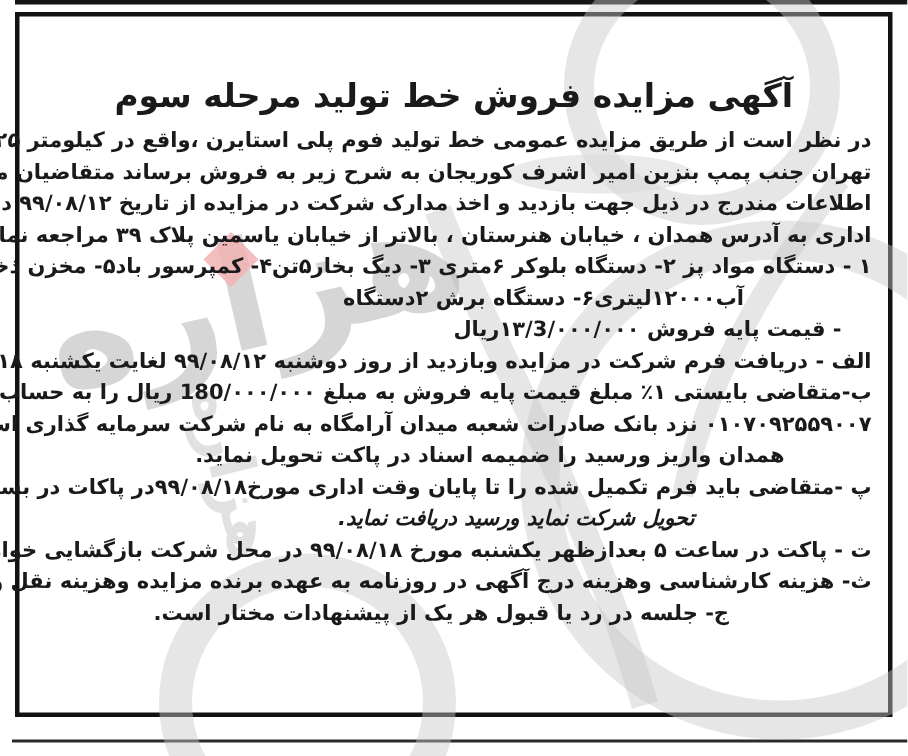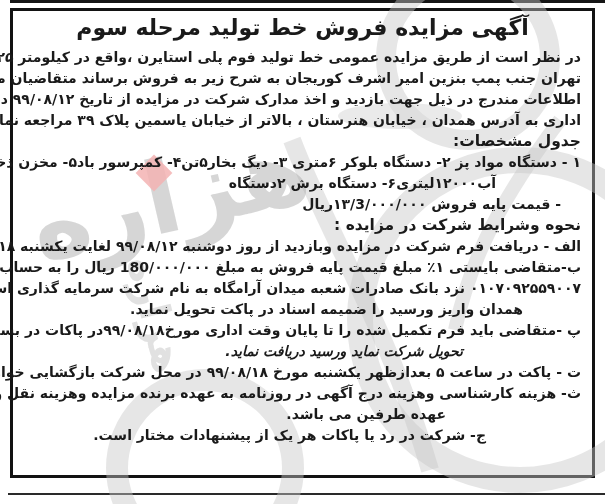--- a/index.html
+++ b/index.html
@@ -60,20 +60,21 @@
     font-weight:bold;
     font-size:14px;
     line-height:21px;
   }
   .ad-title{
     text-align:center;
     font-size:22px;
     line-height:32px;
     margin-bottom:3px;
     white-space:nowrap;
+    margin-top:37px;
   }
   .ln{
     text-align:right;
     white-space:nowrap;
     overflow:visible;
   }
   .h{font-size:15.5px;}
   .pr20{padding-right:20px;}
   .pr60{padding-right:58px;}
   .pr85{padding-right:85px;}
@@ -105,28 +106,25 @@
 </div>
 
 <div class="ad-box"></div>
 
 <div class="text-layer">
   <div class="ad-title">آگهی مزایده  فروش خط تولید مرحله سوم</div>
   <div class="ln">در نظر است از طریق مزایده عمومی خط تولید فوم پلی استایرن ،واقع در کیلومتر ۲۵ جاده همدان</div>
   <div class="ln">تهران جنب پمپ بنزین امیر اشرف کوریجان به شرح زیر به فروش برساند متقاضیان می توانند طبق</div>
   <div class="ln">اطلاعات مندرج در ذیل جهت بازدید و اخذ مدارک شرکت در مزایده از تاریخ ۹۹/۰۸/۱۲ در ساعات</div>
   <div class="ln">اداری به آدرس همدان ، خیابان هنرستان ، بالاتر از خیابان یاسمین پلاک ۳۹ مراجعه نمایند.</div>
-  <div class="ln h">جدول مشخصات:</div>
   <div class="ln">۱ - دستگاه مواد پز ۲- دستگاه بلوکر ۶متری ۳- دیگ بخار۵تن۴- کمپرسور باد۵- مخزن ذخیره</div>
   <div class="ln pr85">آب۱۲۰۰۰لیتری۶- دستگاه برش ۲دستگاه</div>
   <div class="ln pr20">- قیمت پایه فروش ۱۳/3/۰۰۰/۰۰۰ریال</div>
-  <div class="ln h">نحوه وشرایط شرکت در مزایده :</div>
   <div class="ln">الف - دریافت فرم شرکت در مزایده  وبازدید از روز دوشنبه ۹۹/۰۸/۱۲ لغایت یکشنبه ۹۹/۰۸/۱۸</div>
   <div class="ln">ب-متقاضی بایستی ۱٪ مبلغ قیمت پایه فروش به مبلغ 180/۰۰۰/۰۰۰ ریال را به حساب</div>
   <div class="ln">۰۱۰۷۰۹۲۵۵۹۰۰۷ نزد بانک صادرات شعبه میدان آرامگاه به نام شرکت سرمایه گذاری استان</div>
   <div class="ln pr60">همدان واریز ورسید را ضمیمه اسناد در پاکت تحویل نماید.</div>
   <div class="ln">پ -متقاضی باید فرم تکمیل شده را تا پایان وقت اداری مورخ۹۹/۰۸/۱۸در پاکات  در بسته</div>
   <div class="ln pr118">تحویل شرکت نماید ورسید دریافت نماید.</div>
   <div class="ln">ت - پاکت در ساعت ۵ بعدازظهر یکشنبه مورخ ۹۹/۰۸/۱۸ در محل شرکت بازگشایی خواهد شد</div>
   <div class="ln">ث- هزینه کارشناسی وهزینه درج آگهی در روزنامه به عهده برنده مزایده وهزینه نقل وانتقال به</div>
-  <div class="ln pr135">عهده طرفین می باشد.</div>
-  <div class="ln pr95">ج- شرکت در رد یا پاکات هر یک از پیشنهادات مختار است.</div>
+  <div class="ln pr95">ج- جلسه در رد یا قبول هر یک از پیشنهادات مختار است.</div>
 </div>
 
 </body></html>

